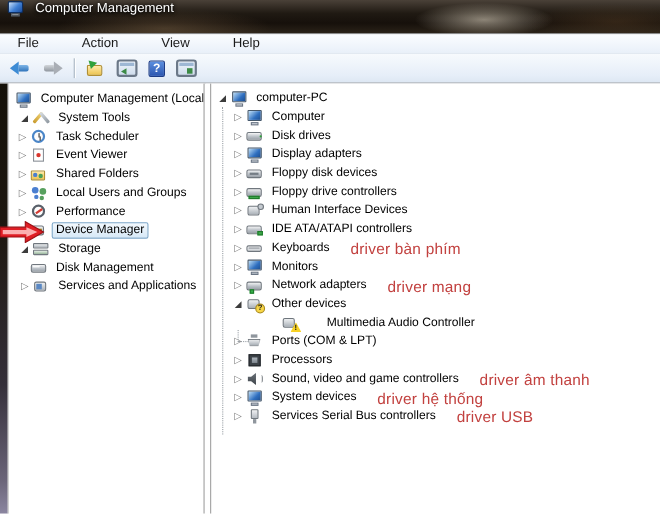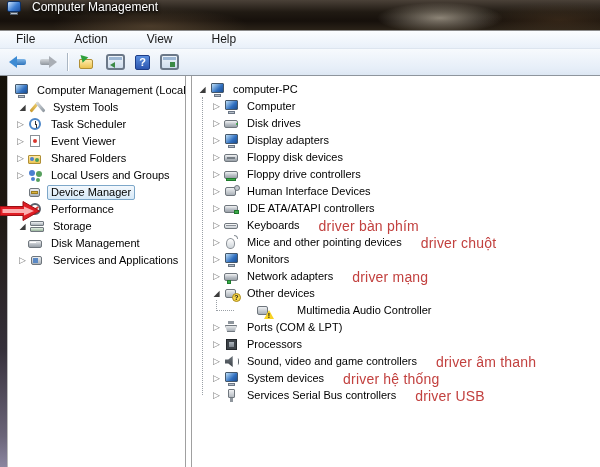--- a/index.html
+++ b/index.html
@@ -265,29 +265,29 @@
     <span class="tlabel">Shared Folders</span>
 
   </div>
         <div class="row lvl2">
     <span class="exp collapsed"></span>
     <span class="ico i-local-users-groups"></span>
     <span class="tlabel">Local Users and Groups</span>
 
   </div>
         <div class="row lvl2">
+    <span class="exp collapsed"></span>
+    <span class="ico i-performance"></span>
+    <span class="tlabel">Performance</span>
+
+  </div>
+        <div class="row lvl2">
     <span class="exp none"></span>
     <span class="ico i-device-manager"></span>
     <span class="tlabel selected">Device Manager</span>
-
-  </div>
-        <div class="row lvl2">
-    <span class="exp collapsed"></span>
-    <span class="ico i-performance"></span>
-    <span class="tlabel">Performance</span>
 
   </div>
         <div class="row lvl1">
     <span class="exp expanded"></span>
     <span class="ico i-storage"></span>
     <span class="tlabel">Storage</span>
 
   </div>
         <div class="row lvl2">
     <span class="exp none"></span>
@@ -356,26 +356,20 @@
 
   </div>
         <div class="row lvl1">
     <span class="exp collapsed"></span>
     <span class="ico i-keyboards"></span>
     <span class="tlabel">Keyboards</span>
     <span class="annot">driver bàn phím</span>
   </div>
         <div class="row lvl1">
     <span class="exp collapsed"></span>
-    <span class="ico i-mice-pointing-devices"></span>
-    <span class="tlabel">Mice and other pointing devices</span>
-    <span class="annot">driver chuột</span>
-  </div>
-        <div class="row lvl1">
-    <span class="exp collapsed"></span>
     <span class="ico i-monitors"></span>
     <span class="tlabel">Monitors</span>
 
   </div>
         <div class="row lvl1">
     <span class="exp collapsed"></span>
     <span class="ico i-network-adapters"></span>
     <span class="tlabel">Network adapters</span>
     <span class="annot">driver mạng</span>
   </div>

